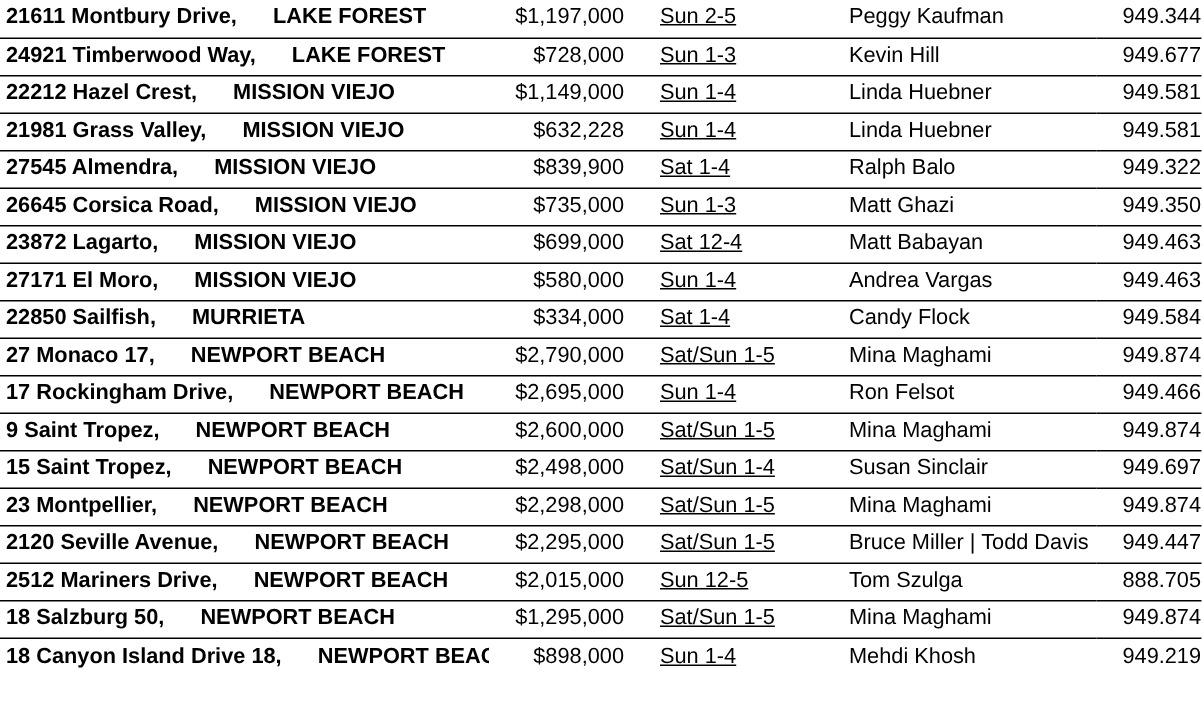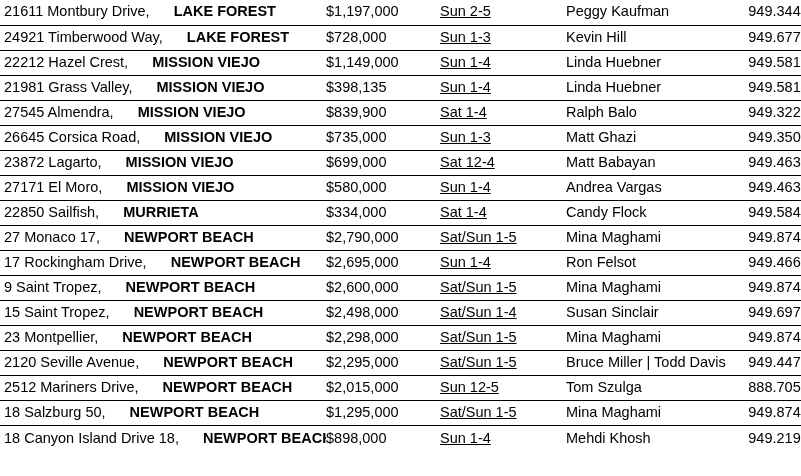--- a/index.html
+++ b/index.html
@@ -33,21 +33,21 @@
   }
   #listing-table tr:last-child td {
     border-bottom: none;
   }
   .col-address {
     width: 322px;
     padding-left: 4px !important;
   }
   .col-price {
     width: 90px;
-    text-align: left;
+    text-align: right;
     padding-right: 6px !important;
   }
   .col-times {
     width: 118px;
     padding-left: 18px !important;
     text-decoration: underline;
   }
   .col-agent {
     width: 165px;
     padding-left: 8px !important;
@@ -55,21 +55,21 @@
   .col-phone {
     width: 106px;
     text-align: right;
     padding-right: 4px !important;
   }
   .city {
     font-weight: bold;
     margin-left: 20px;
   }
   .street {
-    font-weight: normal;
+    font-weight: bold;
   }
 </style>
 </head>
 <body>
 
 <table id="listing-table">
   <tbody>
       <tr>
         <td class="col-address"><span class="street">21611 Montbury Drive, </span><span class="city">LAKE FOREST</span></td>
         <td class="col-price">$1,197,000</td>
@@ -86,21 +86,21 @@
       </tr>
       <tr>
         <td class="col-address"><span class="street">22212 Hazel Crest, </span><span class="city">MISSION VIEJO</span></td>
         <td class="col-price">$1,149,000</td>
         <td class="col-times">Sun 1-4</td>
         <td class="col-agent">Linda Huebner</td>
         <td class="col-phone">949.581.2742</td>
       </tr>
       <tr>
         <td class="col-address"><span class="street">21981 Grass Valley, </span><span class="city">MISSION VIEJO</span></td>
-        <td class="col-price">$398,135</td>
+        <td class="col-price">$632,228</td>
         <td class="col-times">Sun 1-4</td>
         <td class="col-agent">Linda Huebner</td>
         <td class="col-phone">949.581.2742</td>
       </tr>
       <tr>
         <td class="col-address"><span class="street">27545 Almendra, </span><span class="city">MISSION VIEJO</span></td>
         <td class="col-price">$839,900</td>
         <td class="col-times">Sat 1-4</td>
         <td class="col-agent">Ralph Balo</td>
         <td class="col-phone">949.322.1240</td>

